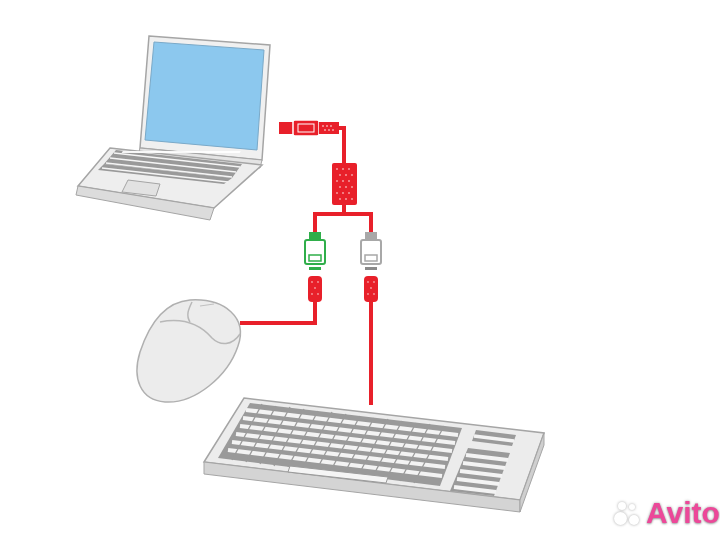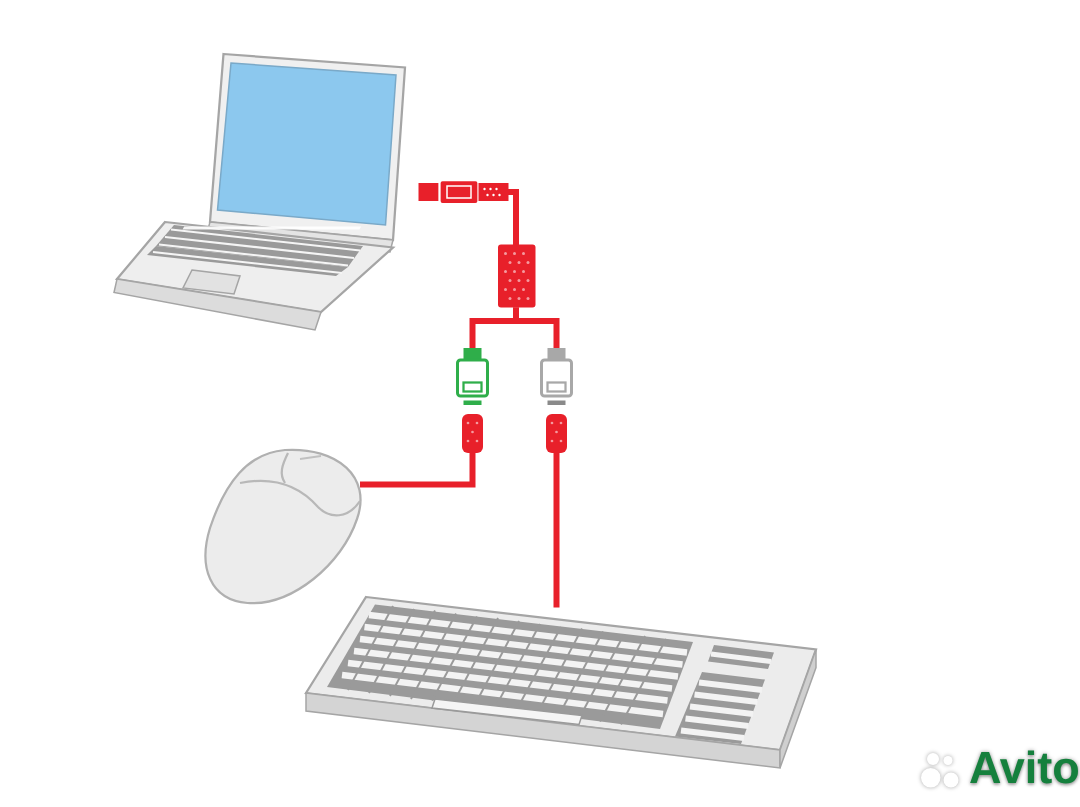--- a/index.html
+++ b/index.html
@@ -1,19 +1,19 @@
 <!DOCTYPE html>
 <html><head>
 <meta charset="utf-8">
 <style>
   html, body { margin:0; padding:0; background:#ffffff; }
   body { width:720px; height:538px; position:relative; overflow:hidden; font-family:"Liberation Sans", sans-serif; }
   svg.scene { position:absolute; left:0; top:0; }
   .watermark { position:absolute; left:612px; top:496px; display:flex; align-items:center; gap:4px;
-    color:#15803d; font-family:"Liberation Sans", sans-serif; font-weight:bold; font-size:30px;
+    color:#ec4899; font-family:"Liberation Sans", sans-serif; font-weight:bold; font-size:30px;
     text-shadow: 0 0 3px rgba(0,0,0,0.35), 0 1px 2px rgba(0,0,0,0.25); letter-spacing:0px; }
   .wm-dots { position:relative; width:30px; height:30px; }
   .wm-dots span { position:absolute; border-radius:50%; background:#fff; box-shadow:0 0 3px rgba(0,0,0,0.35); }
 </style>
 </head>
 <body>
 
 <svg class="scene" width="720" height="538" viewBox="0 0 720 538">
 
   <g>

